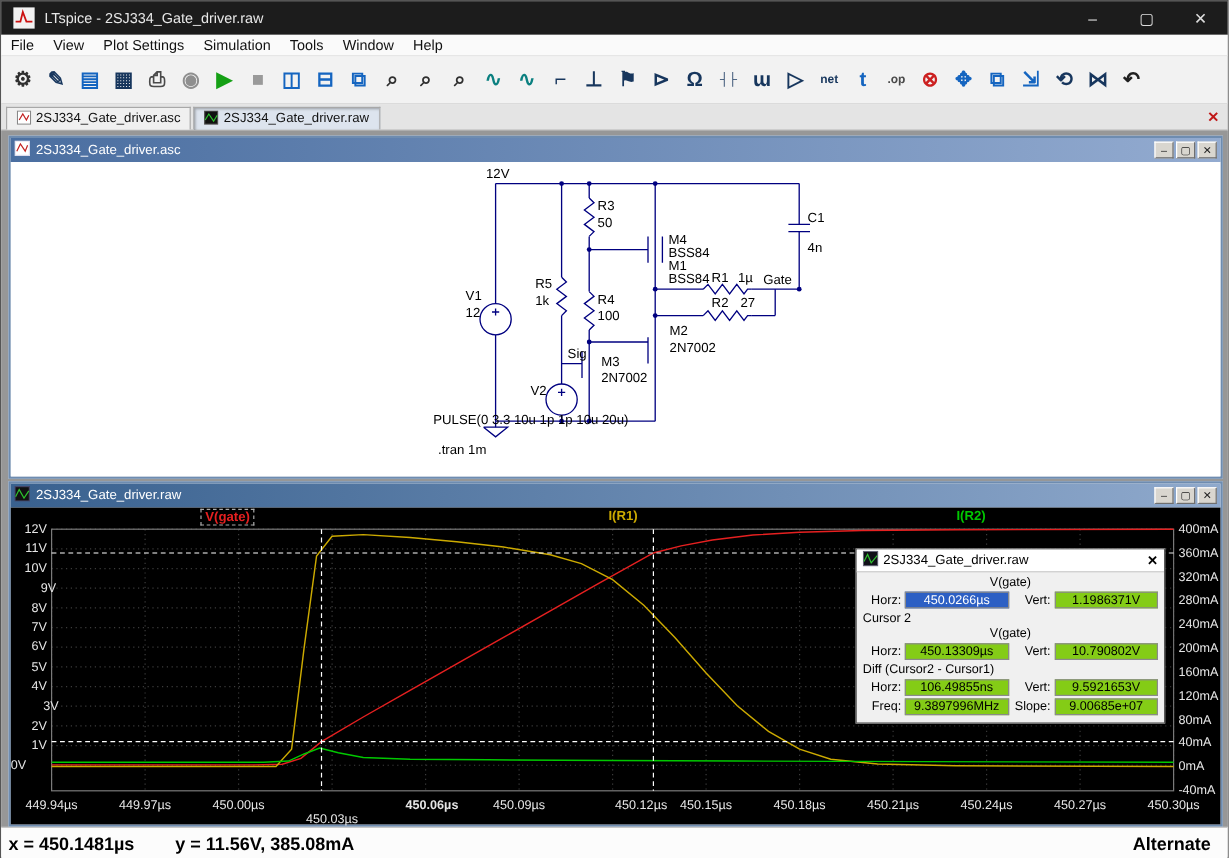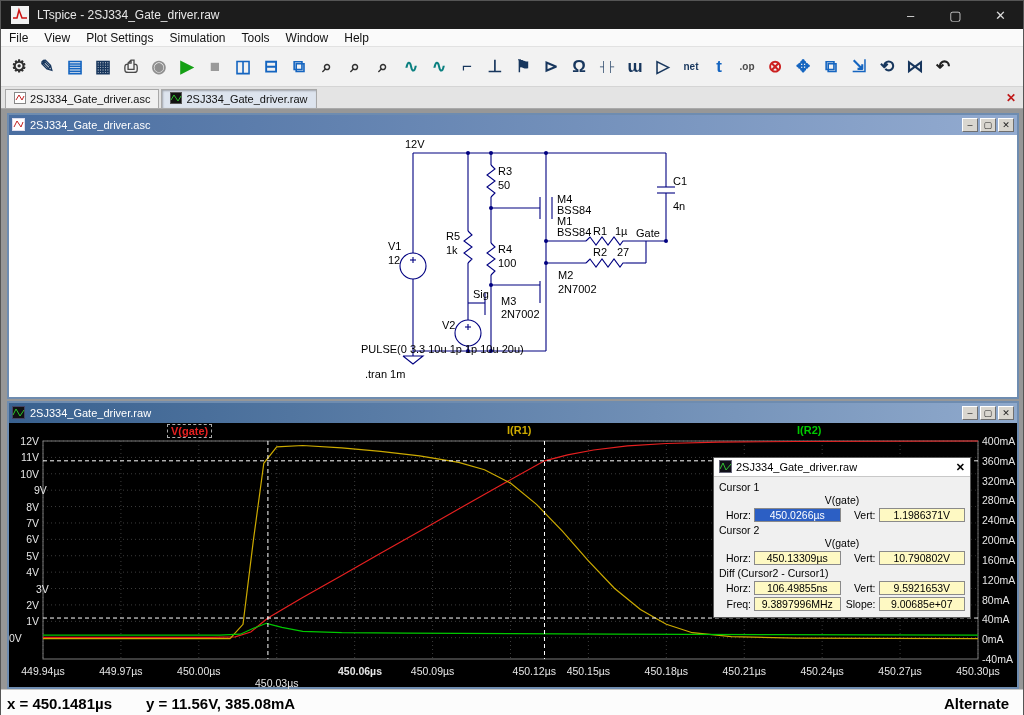--- a/index.html
+++ b/index.html
@@ -49,21 +49,21 @@
 
   
   .cursor-dialog{position:absolute;left:704px;top:34px;width:258px;background:#f0f0f0;border:1px solid #5a5a5a;box-shadow:2px 3px 8px rgba(0,0,0,.55);font-size:10.5px;color:#000;z-index:5;}
   .cd-title{height:19px;background:#fff;display:flex;align-items:center;gap:4px;padding:0 5px;border-bottom:1px solid #c8c8c8;font-size:11px;}
   .cd-close{margin-left:auto;font-weight:bold;}
   .cd-body{padding:2px 5px 4px;}
   .cd-section{margin:2px 0 1px;}
   .cd-signal{text-align:center;margin-bottom:1px;}
   .cd-row{display:flex;align-items:center;gap:3px;margin:2px 0;}
   .cd-lab{width:32px;text-align:right;flex:0 0 32px;}
-  .cd-field{width:88px;height:14px;background:#fef9c3;border:1px solid #8a8a8a;padding:0 2px;display:flex;align-items:center;justify-content:center;overflow:hidden;white-space:nowrap;}
+  .cd-field{width:88px;height:14px;background:#84cc16;border:1px solid #8a8a8a;padding:0 2px;display:flex;align-items:center;justify-content:center;overflow:hidden;white-space:nowrap;}
   .cd-field.selected{background:#2c5fc4;color:#fff;}
 
   
   .statusbar{height:27px;background:#fcfcfc;border-top:1px solid #c8c8c8;display:flex;align-items:center;font-size:15px;font-weight:600;color:#000;padding:0 6px;gap:34px;flex:0 0 27px;}
   .statusbar .mode{margin-left:auto;font-weight:700;margin-right:8px;}
 </style>
 </head>
 <body>
 
 <div class="app">
@@ -345,21 +345,20 @@
             <span>
               <svg width="13" height="13">
                   <rect width="12" height="12" x="0.5" y="0.5" fill="#101018" stroke="#667"></rect>
                   <polyline points="1,9 4,3 7,10 12,4" stroke="#30c030" fill="none"></polyline>
                 </svg>
             </span>
             <span>2SJ334_Gate_driver.raw</span>
             <span class="cd-close">✕</span>
           </div>
           <div class="cd-body">
-            <div class="cd-section">Cursor 1</div>
             <div class="cd-signal">V(gate)</div>
             <div class="cd-row">
               <span class="cd-lab">Horz:</span>
               <span class="cd-field selected">450.0266µs</span>
               <span class="cd-lab">Vert:</span>
               <span class="cd-field">1.1986371V</span>
             </div>
             <div class="cd-section">Cursor 2</div>
             <div class="cd-signal">V(gate)</div>
             <div class="cd-row">

